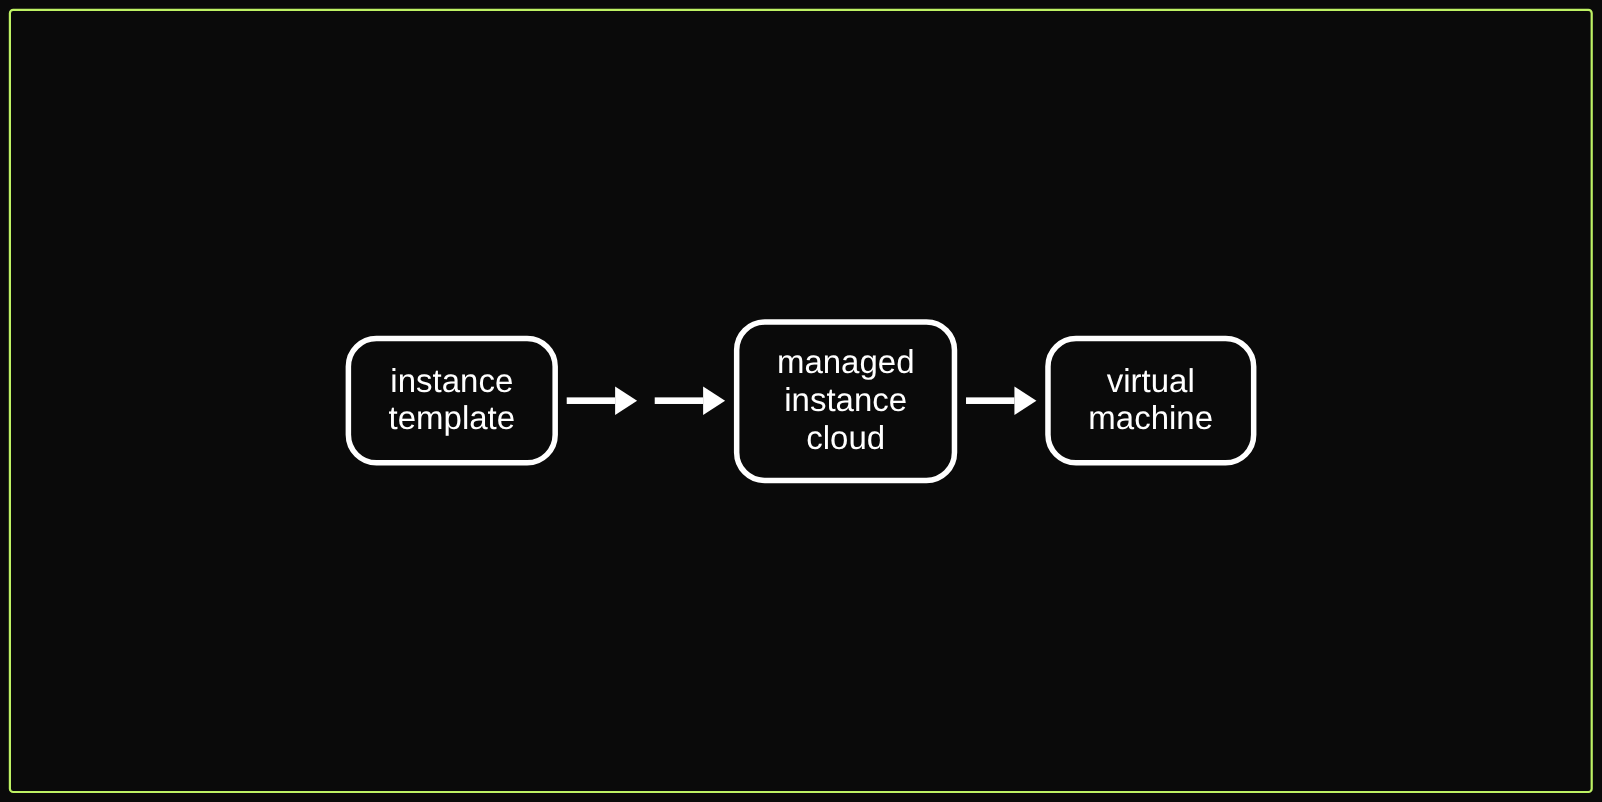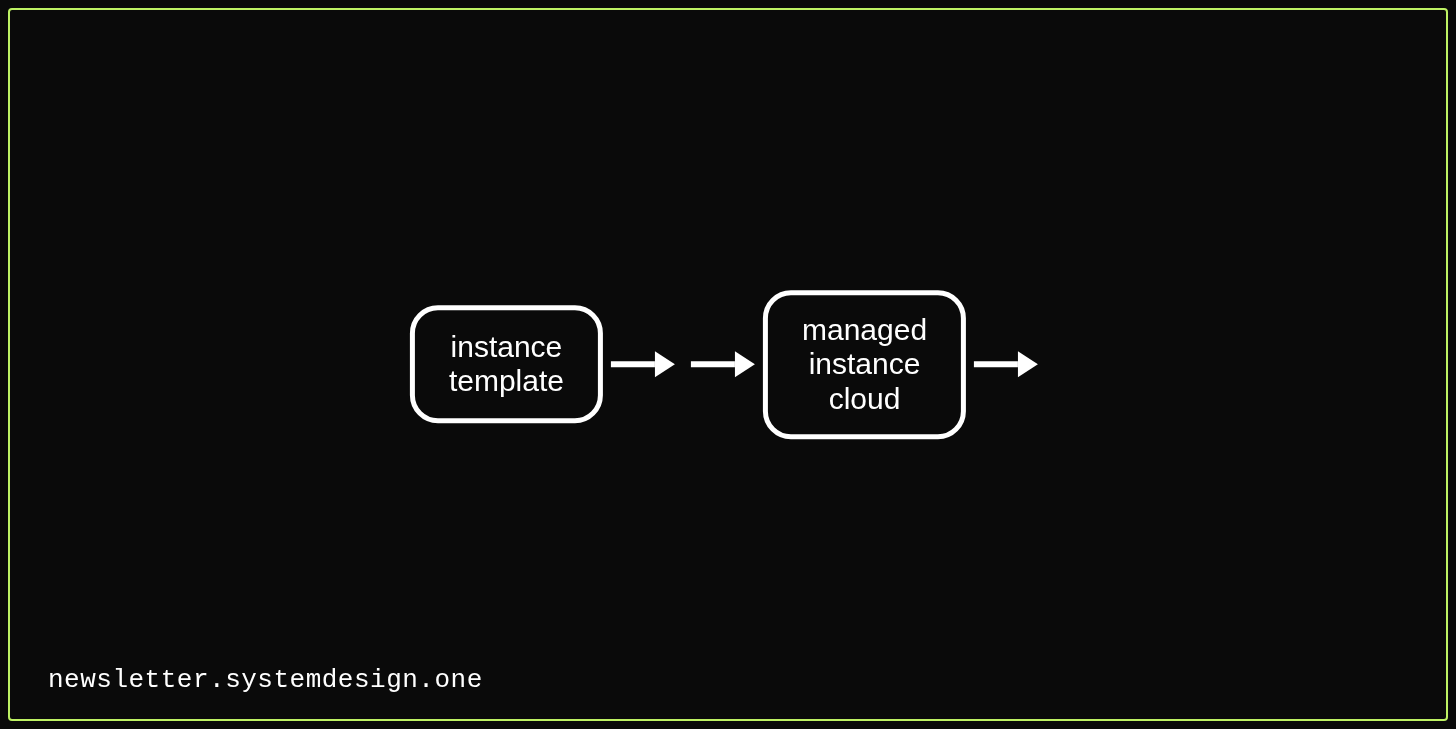--- a/index.html
+++ b/index.html
@@ -111,18 +111,21 @@
       <span>managed
 instance
 cloud</span>
     </div>
 
     <div class="arrow">
       <div class="arrow-line"></div>
       <div class="arrow-head"></div>
     </div>
 
+    <div class="node">
+      <span>virtual
+machine</span>
+    </div>
 
   </div>
 
-  <div class="attribution">newsletter.systemdesign.one</div>
 
 </div>
 
 </body></html>

